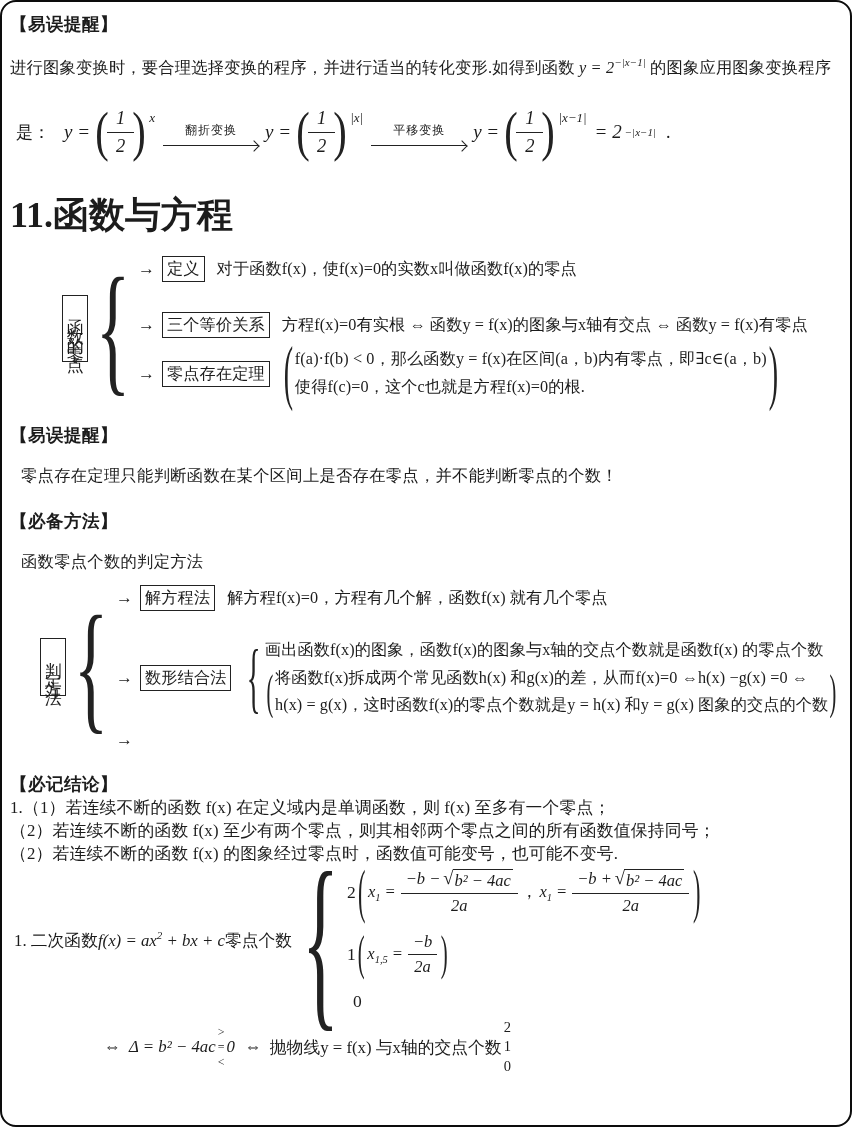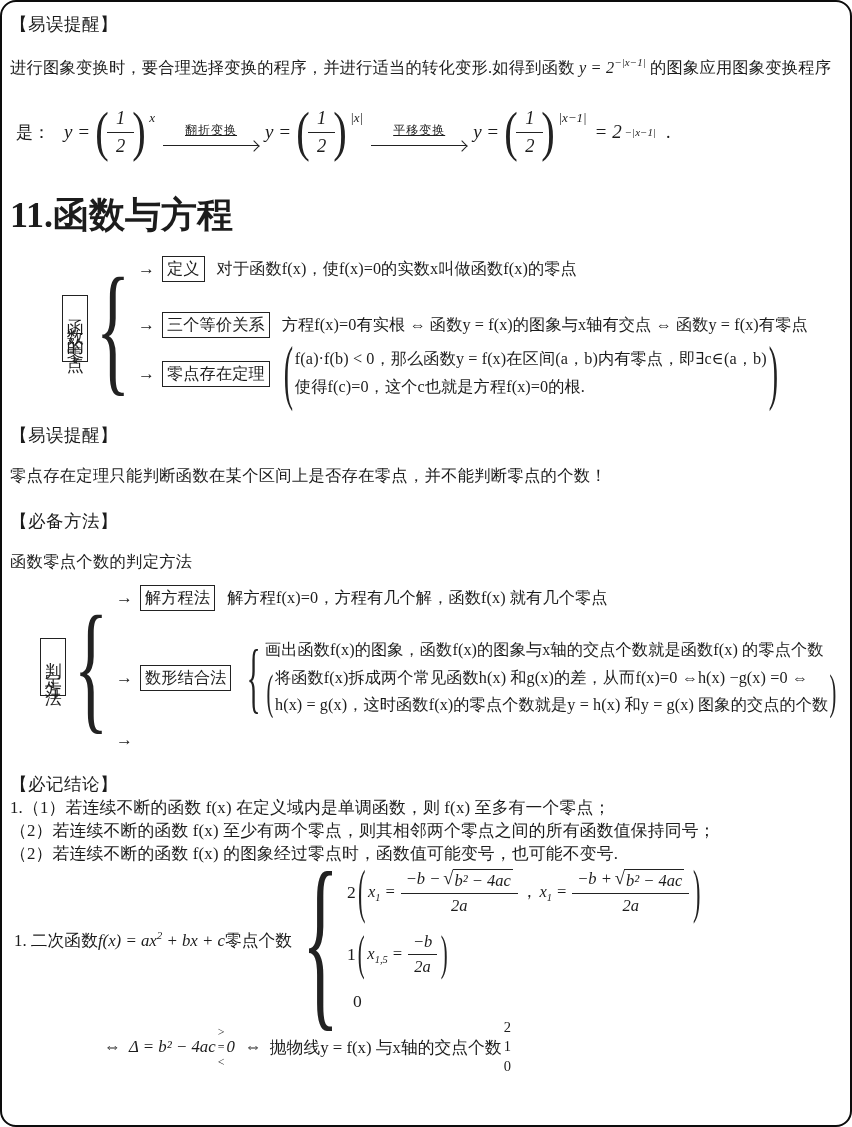--- a/index.html
+++ b/index.html
@@ -2,36 +2,36 @@
 <html><head>
 <meta charset="utf-8">
 <style>
   html,body{margin:0;padding:0;background:#fff;}
   .pg{
     position:relative;width:852px;height:1127px;box-sizing:border-box;
     border:2px solid #0c0c0c;border-radius:16px;
     padding:10px 6px 0 8px;overflow:hidden;background:#fff;color:#1c1c1c;
     font-family:"Liberation Serif","DejaVu Serif",serif;
   }
-  .hdr{font-weight:normal;font-size:17.5px;letter-spacing:.5px;}
+  .hdr{font-weight:bold;font-size:17.5px;letter-spacing:.5px;}
   .para{font-size:16.3px;margin-top:20px;white-space:nowrap;letter-spacing:.2px;}
   .mi{font-style:italic;}
   .isup{font-size:11px;font-style:italic;vertical-align:7px;letter-spacing:0;}
   
   .chainrow{display:flex;align-items:center;margin:16px 0 0 6px;font-size:18px;height:74px;}
   .shi{font-size:17px;margin-right:14px;}
   .yeq{font-size:19px;margin-right:3px;}
   .pfrac{display:inline-flex;align-items:center;}
   .bigp{font-size:54px;font-weight:400;line-height:.9;display:inline-block;transform:scaleX(.75);color:#222;}
   .frac{display:inline-block;text-align:center;font-size:18.5px;font-style:italic;margin:0 -4px;}
   .fn{display:block;border-bottom:1.4px solid #222;padding:0 9px 3px;}
   .fd{display:block;padding-top:3px;}
   .psup{align-self:flex-start;margin:2px 0 0 1px;font-size:13px;font-style:italic;}
   .labarrow{display:inline-flex;flex-direction:column;align-items:center;margin:8px 6px 0 8px;}
-  .alabel{font-size:12px;font-family:"Liberation Sans","DejaVu Sans",sans-serif;margin-bottom:1px;letter-spacing:1px;text-decoration:underline;}
+  .alabel{font-size:12px;font-family:"Liberation Sans","DejaVu Sans",sans-serif;margin-bottom:1px;letter-spacing:1px;}
   .ashaft{position:relative;width:96px;height:11px;}
   .ashaft::before{content:"";position:absolute;left:0;top:5px;width:95px;border-top:1.4px solid #222;}
   .ashaft::after{content:"";position:absolute;right:1px;top:2px;width:7px;height:7px;border-top:1.4px solid #222;border-right:1.4px solid #222;transform:rotate(45deg);}
   .h1{font-size:36px;font-weight:bold;margin-top:22px;font-family:"Liberation Serif","DejaVu Serif",serif;}
   
   .diag{display:flex;align-items:center;}
   .diag1{margin:16px 0 0 52px;}
   .diag2{margin:12px 0 0 30px;}
   .vbox{border:1.6px solid #222;padding:10px 3px;font-size:17px;writing-mode:vertical-rl;text-orientation:upright;letter-spacing:9px;line-height:1.05;}
   .mainbrace{display:inline-block;font-size:96px;line-height:1;transform:scaleY(1.5) scaleX(.75);margin:0 0 0 2px;font-weight:400;color:#222;}
@@ -43,21 +43,21 @@
   .tp3{font-size:33px;transform:scaleY(2.15) scaleX(.85);margin:0 1px;}
   .tp2{font-size:24px;transform:scaleY(2.0) scaleX(.85);margin:0 1px;}
   .sbrace{display:inline-block;font-size:36px;line-height:1;transform:scaleY(2.2) scaleX(.8);margin:0 2px;color:#222;}
   .plines{display:flex;flex-direction:column;}
   .pl{line-height:1.7;}
   .d1b1{margin-bottom:30px;}
   .d1b2{margin-bottom:8px;}
   .d2b1{margin-bottom:26px;}
   .d2b2{margin-bottom:10px;}
   .sect{margin-top:22px;}
-  .plain{font-size:16.3px;margin-top:18px;letter-spacing:.3px;}
+  .plain{font-size:16.3px;margin-top:18px;letter-spacing:.3px;margin-left:11px;}
   .citem{font-size:16.8px;white-space:nowrap;letter-spacing:.2px;}
   
   .quadrow{display:flex;align-items:center;margin:4px 0 0 4px;}
   .qlead{font-size:16.8px;white-space:nowrap;}
   .qsup{font-size:11px;font-style:italic;vertical-align:7px;}
   .qbrace{display:inline-block;font-size:110px;line-height:1;transform:scaleY(1.75) scaleX(.7);margin-left:2px;color:#222;}
   .cases{display:flex;flex-direction:column;}
   .case{display:flex;align-items:center;font-size:16.5px;}
   .cn{font-size:17.5px;margin-right:1px;font-style:normal;}
   .cp2{font-size:28px;transform:scaleY(2.1) scaleX(.8);}

